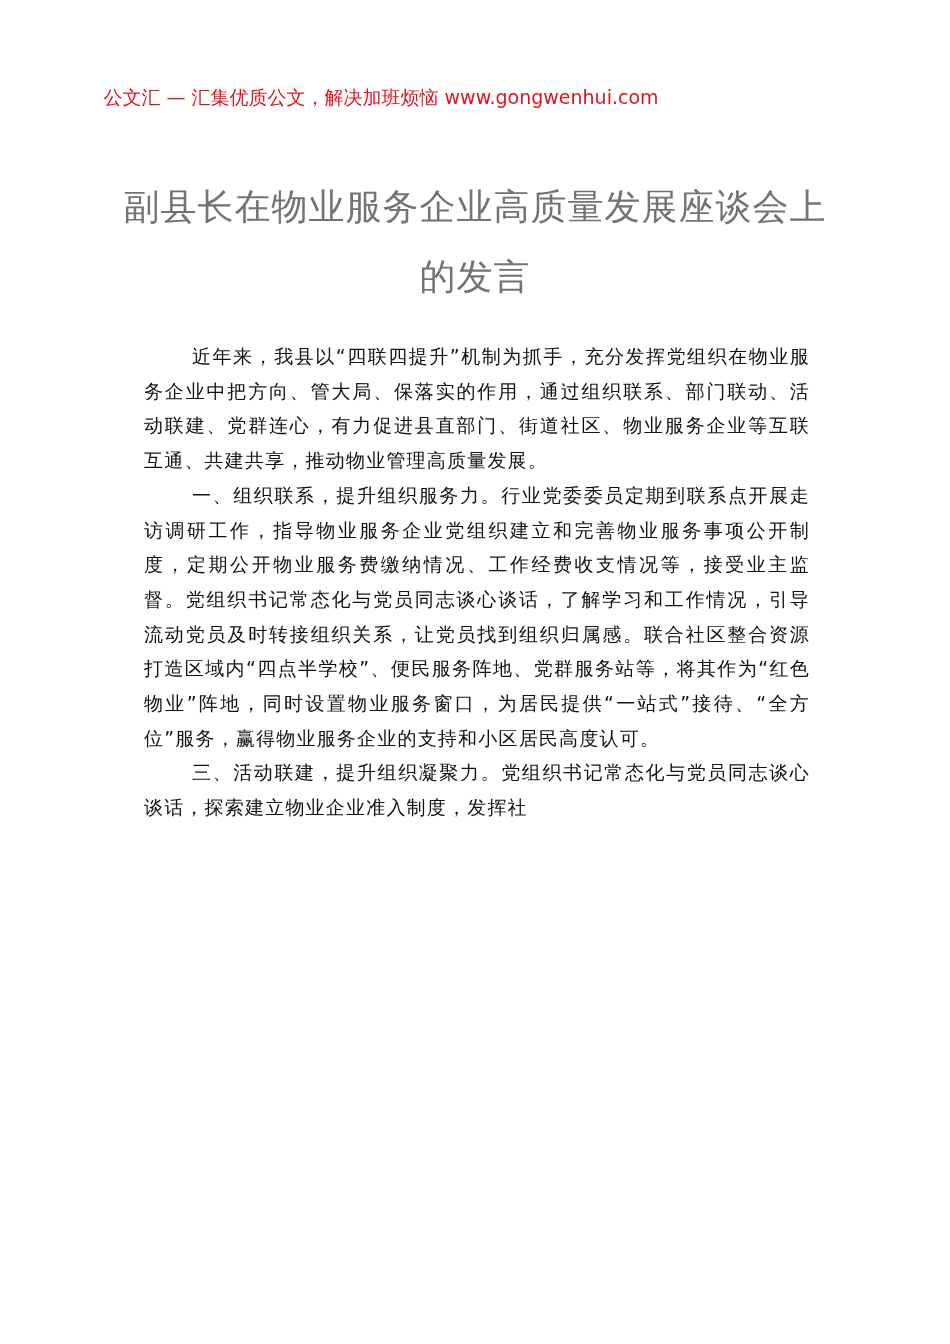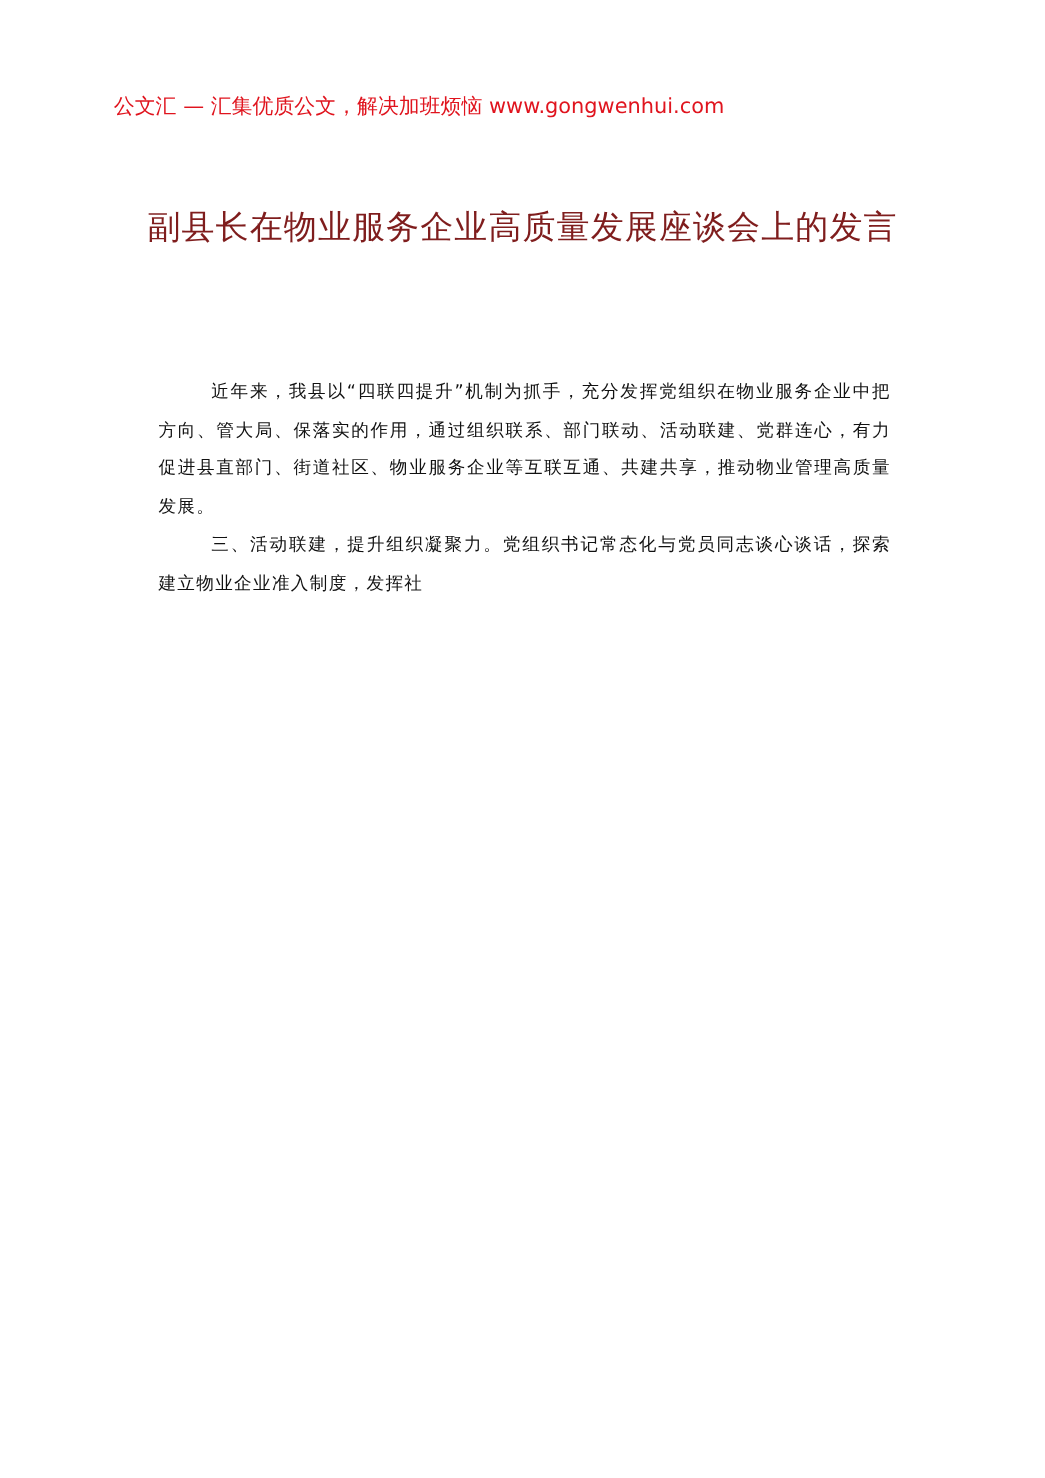--- a/index.html
+++ b/index.html
@@ -25,44 +25,45 @@
     line-height: 26px;
     color: #e0141e;
     white-space: nowrap;
   }
   .doc-title {
     position: absolute;
     top: 172px;
     left: 120px;
     width: 710px;
     text-align: center;
-    font-size: 30px;
+    font-size: 36px;
     line-height: 70px;
-    color: #7f1d1d;
+    color: #737373;
     letter-spacing: 1px;
   }
   .doc-body {
     position: absolute;
     top: 339px;
     left: 144px;
     width: 666px;
-    font-size: 16px;
+    font-size: 19px;
     line-height: 34.7px;
     color: #111111;
   }
   .para {
     margin: 0;
     text-indent: 48px;
     text-align: justify;
     letter-spacing: 1.2px;
   }
 </style>
 </head>
 <body>
 
 <div class="header-banner">公文汇 — 汇集优质公文，解决加班烦恼 www.gongwenhui.com</div>
 
 <div class="doc-title">副县长在物业服务企业高质量发展座谈会上的发言</div>
 
 <div class="doc-body">
   <p class="para">近年来，我县以“四联四提升”机制为抓手，充分发挥党组织在物业服务企业中把方向、管大局、保落实的作用，通过组织联系、部门联动、活动联建、党群连心，有力促进县直部门、街道社区、物业服务企业等互联互通、共建共享，推动物业管理高质量发展。</p>
+  <p class="para">一、组织联系，提升组织服务力。行业党委委员定期到联系点开展走访调研工作，指导物业服务企业党组织建立和完善物业服务事项公开制度，定期公开物业服务费缴纳情况、工作经费收支情况等，接受业主监督。党组织书记常态化与党员同志谈心谈话，了解学习和工作情况，引导流动党员及时转接组织关系，让党员找到组织归属感。联合社区整合资源打造区域内“四点半学校”、便民服务阵地、党群服务站等，将其作为“红色物业”阵地，同时设置物业服务窗口，为居民提供“一站式”接待、“全方位”服务，赢得物业服务企业的支持和小区居民高度认可。</p>
   <p class="para">三、活动联建，提升组织凝聚力。党组织书记常态化与党员同志谈心谈话，探索建立物业企业准入制度，发挥社</p>
 </div>
 
 </body></html>

